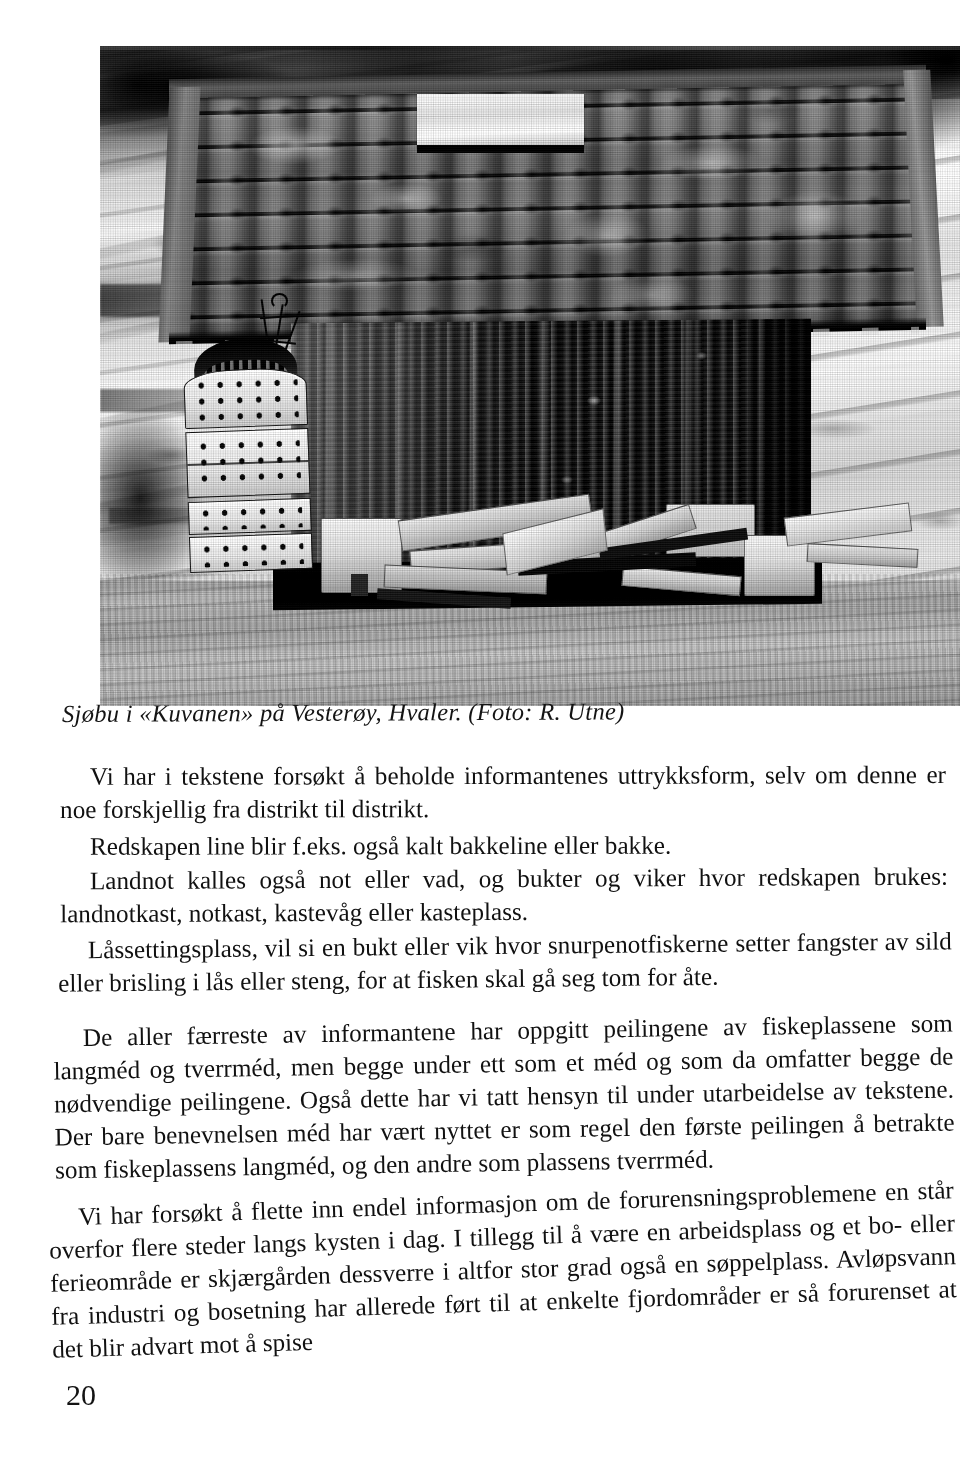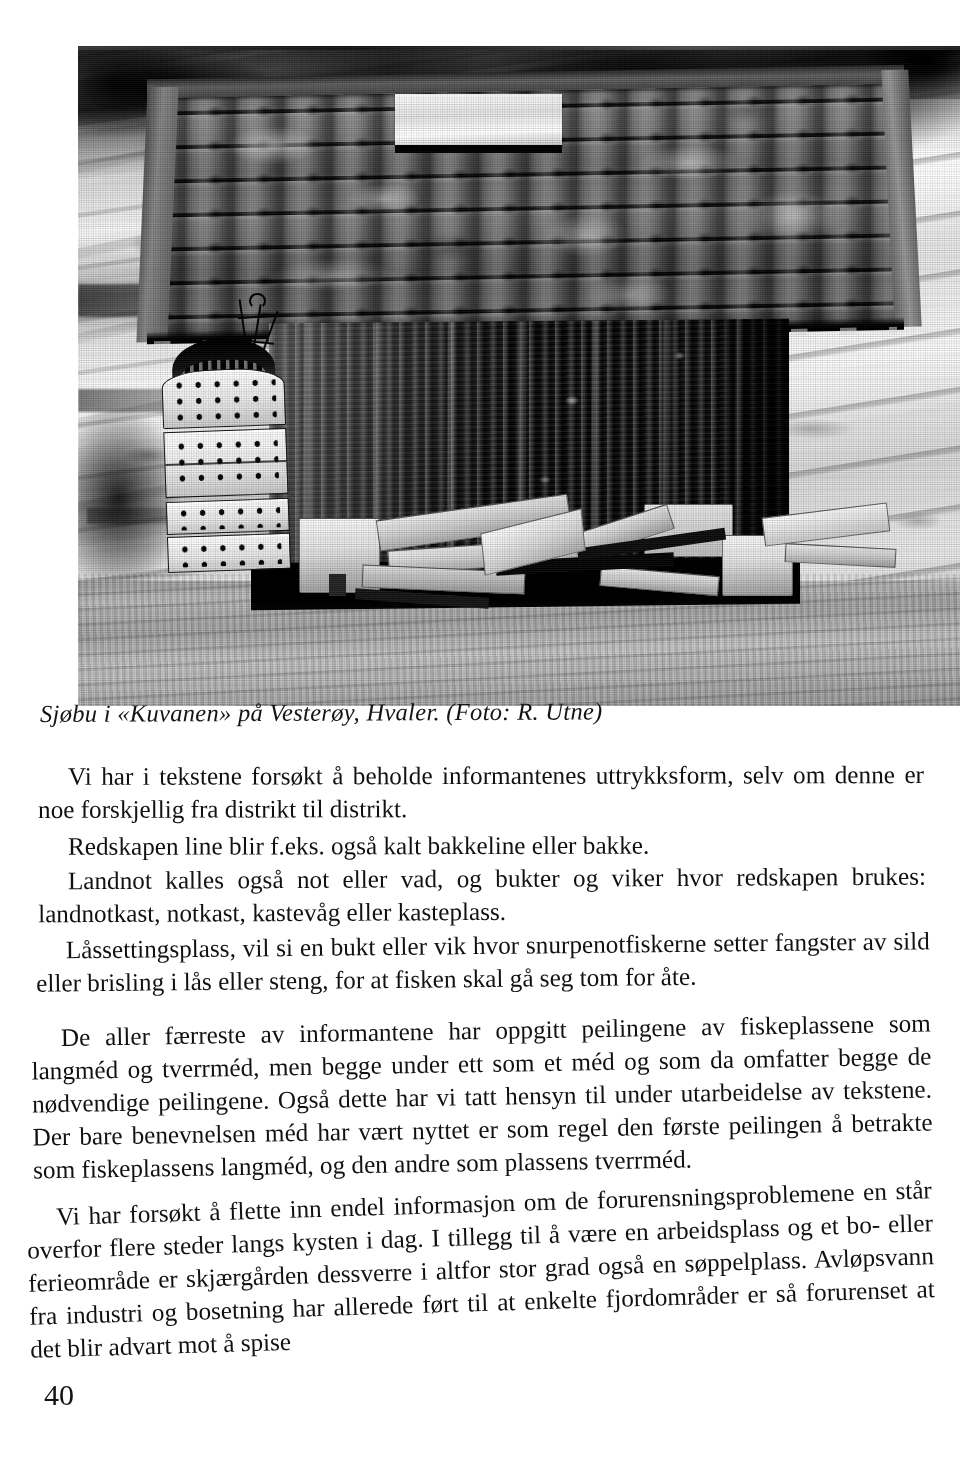--- a/index.html
+++ b/index.html
@@ -14,20 +14,21 @@
     overflow: hidden;
     font-family: "Liberation Serif", serif;
     color: #121212;
   }
 
   
   #page {
     position: absolute;
     inset: 0;
     background: #ffffff;
+    margin-left: 22px;
   }
 
   
   #photo-figure {
     position: absolute;
     left: 38px;
     top: 30px;
     width: 884px;
     height: 660px;
   }
@@ -775,15 +776,15 @@
 
   <div id="body-text">
     <p id="p-1" class="skew-a">Vi har i tekstene forsøkt å beholde informantenes uttrykksform, selv om denne er noe forskjellig fra distrikt til distrikt.</p>
     <p id="p-2" class="skew-a">Redskapen line blir f.eks. også kalt bakkeline eller bakke.</p>
     <p id="p-3" class="skew-b">Landnot kalles også not eller vad, og bukter og viker hvor redskapen bru­kes: landnotkast, notkast, kastevåg eller kasteplass.</p>
     <p id="p-4" class="skew-c">Låssettingsplass, vil si en bukt eller vik hvor snurpenotfiskerne setter fangster av sild eller brisling i lås eller steng, for at fisken skal gå seg tom for åte.</p>
     <p id="p-5" class="skew-d">De aller færreste av informantene har oppgitt peilingene av fiskeplassene som langméd og tverrméd, men begge under ett som et méd og som da omfat­ter begge de nødvendige peilingene. Også dette har vi tatt hensyn til under utarbeidelse av tekstene. Der bare benevnelsen méd har vært nyttet er som regel den første peilingen å betrakte som fiskeplassens langméd, og den andre som plassens tverrméd.</p>
     <p id="p-6" class="skew-f">Vi har forsøkt å flette inn endel informasjon om de forurensningsproble­mene en står overfor flere steder langs kysten i dag. I tillegg til å være en arbeidsplass og et bo- eller ferieområde er skjærgården dessverre i altfor stor grad også en søppelplass. Avløpsvann fra industri og bosetning har allerede ført til at enkelte fjordområder er så forurenset at det blir advart mot å spise</p>
   </div>
 
-  <div id="page-number">40</div>
+  <div id="page-number">20</div>
 
 </div>
 
 </body></html>

